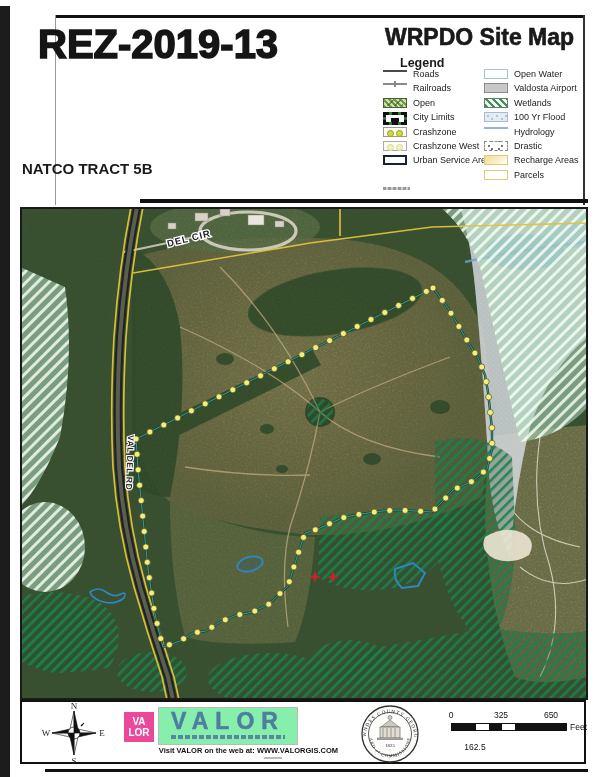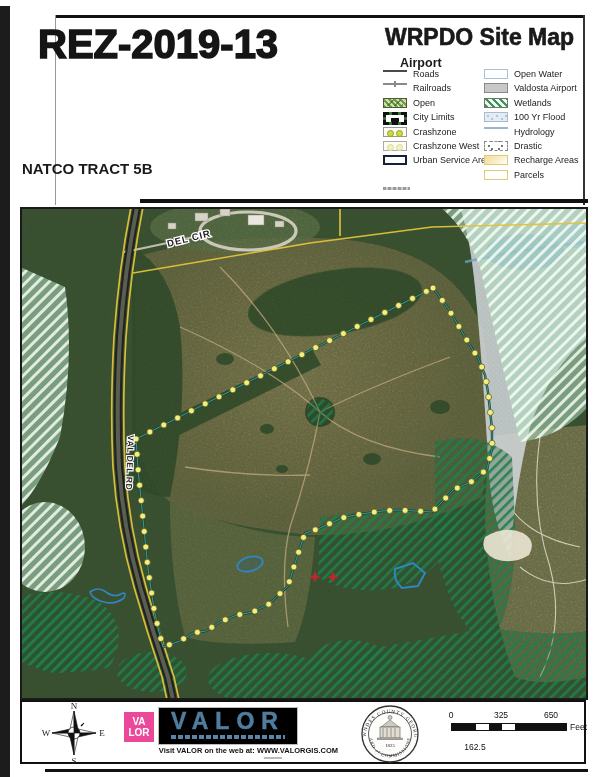--- a/index.html
+++ b/index.html
@@ -75,21 +75,21 @@
   .map-wrap svg{display:block;}
 
   
   .footer-box{position:absolute;left:20px;top:700px;width:566px;height:64px;border:2px solid #111;
               background:#fff;box-sizing:border-box;}
   .compass{position:absolute;left:18px;top:-2px;}
   .valor-square{position:absolute;left:102px;top:10px;width:30px;height:30px;background:#ec4899;
       color:#fff;font-weight:bold;font-size:10px;line-height:11px;text-align:center;padding-top:4px;
       box-sizing:border-box;font-family:"Liberation Sans",sans-serif;}
   .valor-box{position:absolute;left:136px;top:5px;width:138px;height:36px;border:1px solid #bbb;
-      background:#000000;text-align:center;}
+      background:#86efac;text-align:center;}
   .valor-name{font-size:23px;font-weight:bold;color:#4f7da0;letter-spacing:7px;line-height:26px;
       -webkit-text-stroke:0.5px #4f7da0;}
   .valor-tagline{position:absolute;left:12px;top:27px;width:114px;height:3.5px;
       background:repeating-linear-gradient(90deg,#5b84a8 0 5px,transparent 5px 7px);}
   .valor-web{position:absolute;left:96px;top:44px;width:220px;text-align:right;
       font-size:7.5px;font-weight:bold;color:#111;}
   .valor-copy{position:absolute;left:242px;top:55px;width:18px;height:2px;background:#bbb;}
   .seal{position:absolute;left:338px;top:2px;}
   .scalebar{position:absolute;left:429px;top:8px;width:150px;height:40px;font-size:8.5px;}
   .sb-tick{position:absolute;top:0;transform:translateX(-50%);font-size:8.5px;color:#111;}
@@ -102,21 +102,21 @@
 <body>
 
 <div class="page">
   <div class="scan-bar"></div>
   <div class="frame-top"></div>
   <div class="frame-left"></div>
   <div class="frame-right"></div>
 
   <div class="rez-title">REZ-2019-13</div>
   <div class="wrpdo-title">WRPDO Site Map</div>
-  <div class="legend-title">Airport</div>
+  <div class="legend-title">Legend</div>
 
   <div class="legend-col c1" id="legend-col-1">
       <div class="l-row">
         <span class="sw sw-roads"></span>
         <span class="l-label">Roads</span>
       </div>
       <div class="l-row">
         <span class="sw sw-railroads"></span>
         <span class="l-label">Railroads</span>
       </div>

